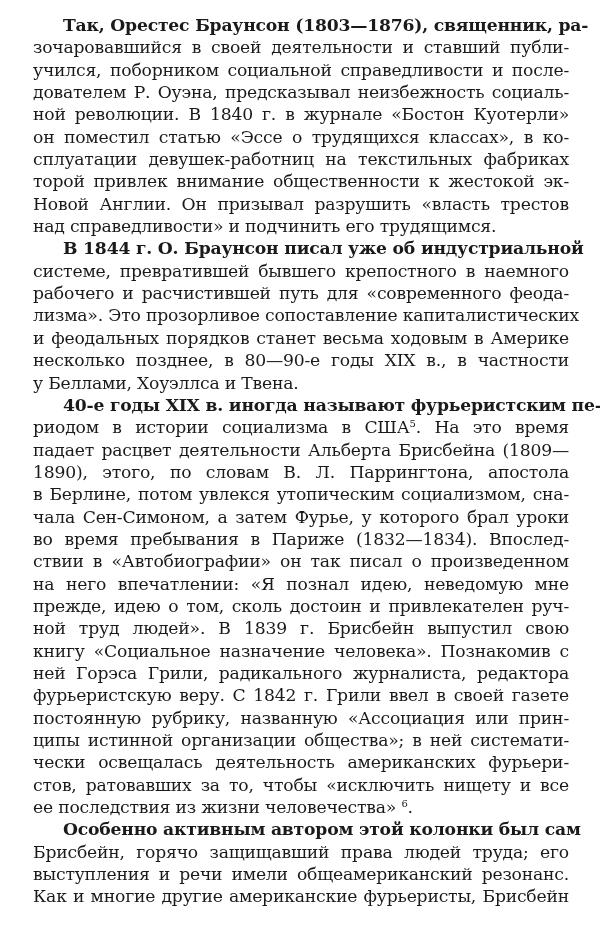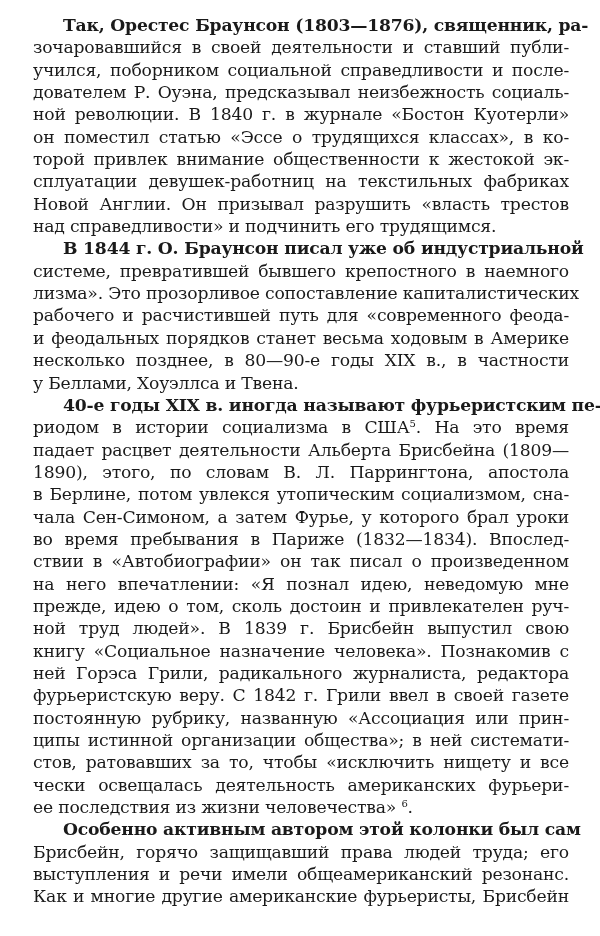--- a/index.html
+++ b/index.html
@@ -28,31 +28,31 @@
 
 <div class="page">
 
   <div>
     <span class="line indent">Так, Орестес Браунсон (1803—1876), священник, ра-</span>
     <span class="line">зочаровавшийся в своей деятельности и ставший публи-</span>
     <span class="line">учился, поборником социальной справедливости и после-</span>
     <span class="line">дователем Р. Оуэна, предсказывал неизбежность социаль-</span>
     <span class="line">ной революции. В 1840 г. в журнале «Бостон Куотерли»</span>
     <span class="line">он поместил статью «Эссе о трудящихся классах», в ко-</span>
+    <span class="line">сплуатации девушек-работниц на текстильных фабриках</span>
     <span class="line">торой привлек внимание общественности к жестокой эк-</span>
-    <span class="line">сплуатации девушек-работниц на текстильных фабриках</span>
     <span class="line">Новой Англии. Он призывал разрушить «власть трестов</span>
     <span class="line last">над справедливости» и подчинить его трудящимся.</span>
   </div>
 
   <div>
     <span class="line indent">В 1844 г. О. Браунсон писал уже об индустриальной</span>
     <span class="line">системе, превратившей бывшего крепостного в наемного</span>
+    <span class="line">рабочего и расчистившей путь для «современного феода-</span>
     <span class="line">лизма». Это прозорливое сопоставление капиталистических</span>
-    <span class="line">рабочего и расчистившей путь для «современного феода-</span>
     <span class="line">и феодальных порядков станет весьма ходовым в Америке</span>
     <span class="line">несколько позднее, в 80—90-е годы XIX в., в частности</span>
     <span class="line last">у Беллами, Хоуэллса и Твена.</span>
   </div>
 
   <div>
     <span class="line indent">40-е годы XIX в. иногда называют фурьеристским пе-</span>
     <span class="line"><span>риодом в истории социализма в США</span><sup>5</sup><span>. На это время</span></span>
     <span class="line">падает расцвет деятельности Альберта Брисбейна (1809—</span>
     <span class="line">1890), этого, по словам В. Л. Паррингтона, апостола</span>
@@ -61,22 +61,22 @@
     <span class="line">во время пребывания в Париже (1832—1834). Впослед-</span>
     <span class="line">ствии в «Автобиографии» он так писал о произведенном</span>
     <span class="line">на него впечатлении: «Я познал идею, неведомую мне</span>
     <span class="line">прежде, идею о том, сколь достоин и привлекателен руч-</span>
     <span class="line">ной труд людей». В 1839 г. Брисбейн выпустил свою</span>
     <span class="line">книгу «Социальное назначение человека». Познакомив с</span>
     <span class="line">ней Горэса Грили, радикального журналиста, редактора</span>
     <span class="line">фурьеристскую веру. С 1842 г. Грили ввел в своей газете</span>
     <span class="line">постоянную рубрику, названную «Ассоциация или прин-</span>
     <span class="line">ципы истинной организации общества»; в ней системати-</span>
+    <span class="line">чески освещалась деятельность американских фурьери-</span>
     <span class="line">стов, ратовавших за то, чтобы «исключить нищету и все</span>
-    <span class="line">чески освещалась деятельность американских фурьери-</span>
     <span class="line last"><span>ее последствия из жизни человечества»</span> <sup>6</sup><span>.</span></span>
   </div>
 
   <div>
     <span class="line indent">Особенно активным автором этой колонки был сам</span>
     <span class="line">Брисбейн, горячо защищавший права людей труда; его</span>
     <span class="line">выступления и речи имели общеамериканский резонанс.</span>
     <span class="line">Как и многие другие американские фурьеристы, Брисбейн</span>
 
   </div>

